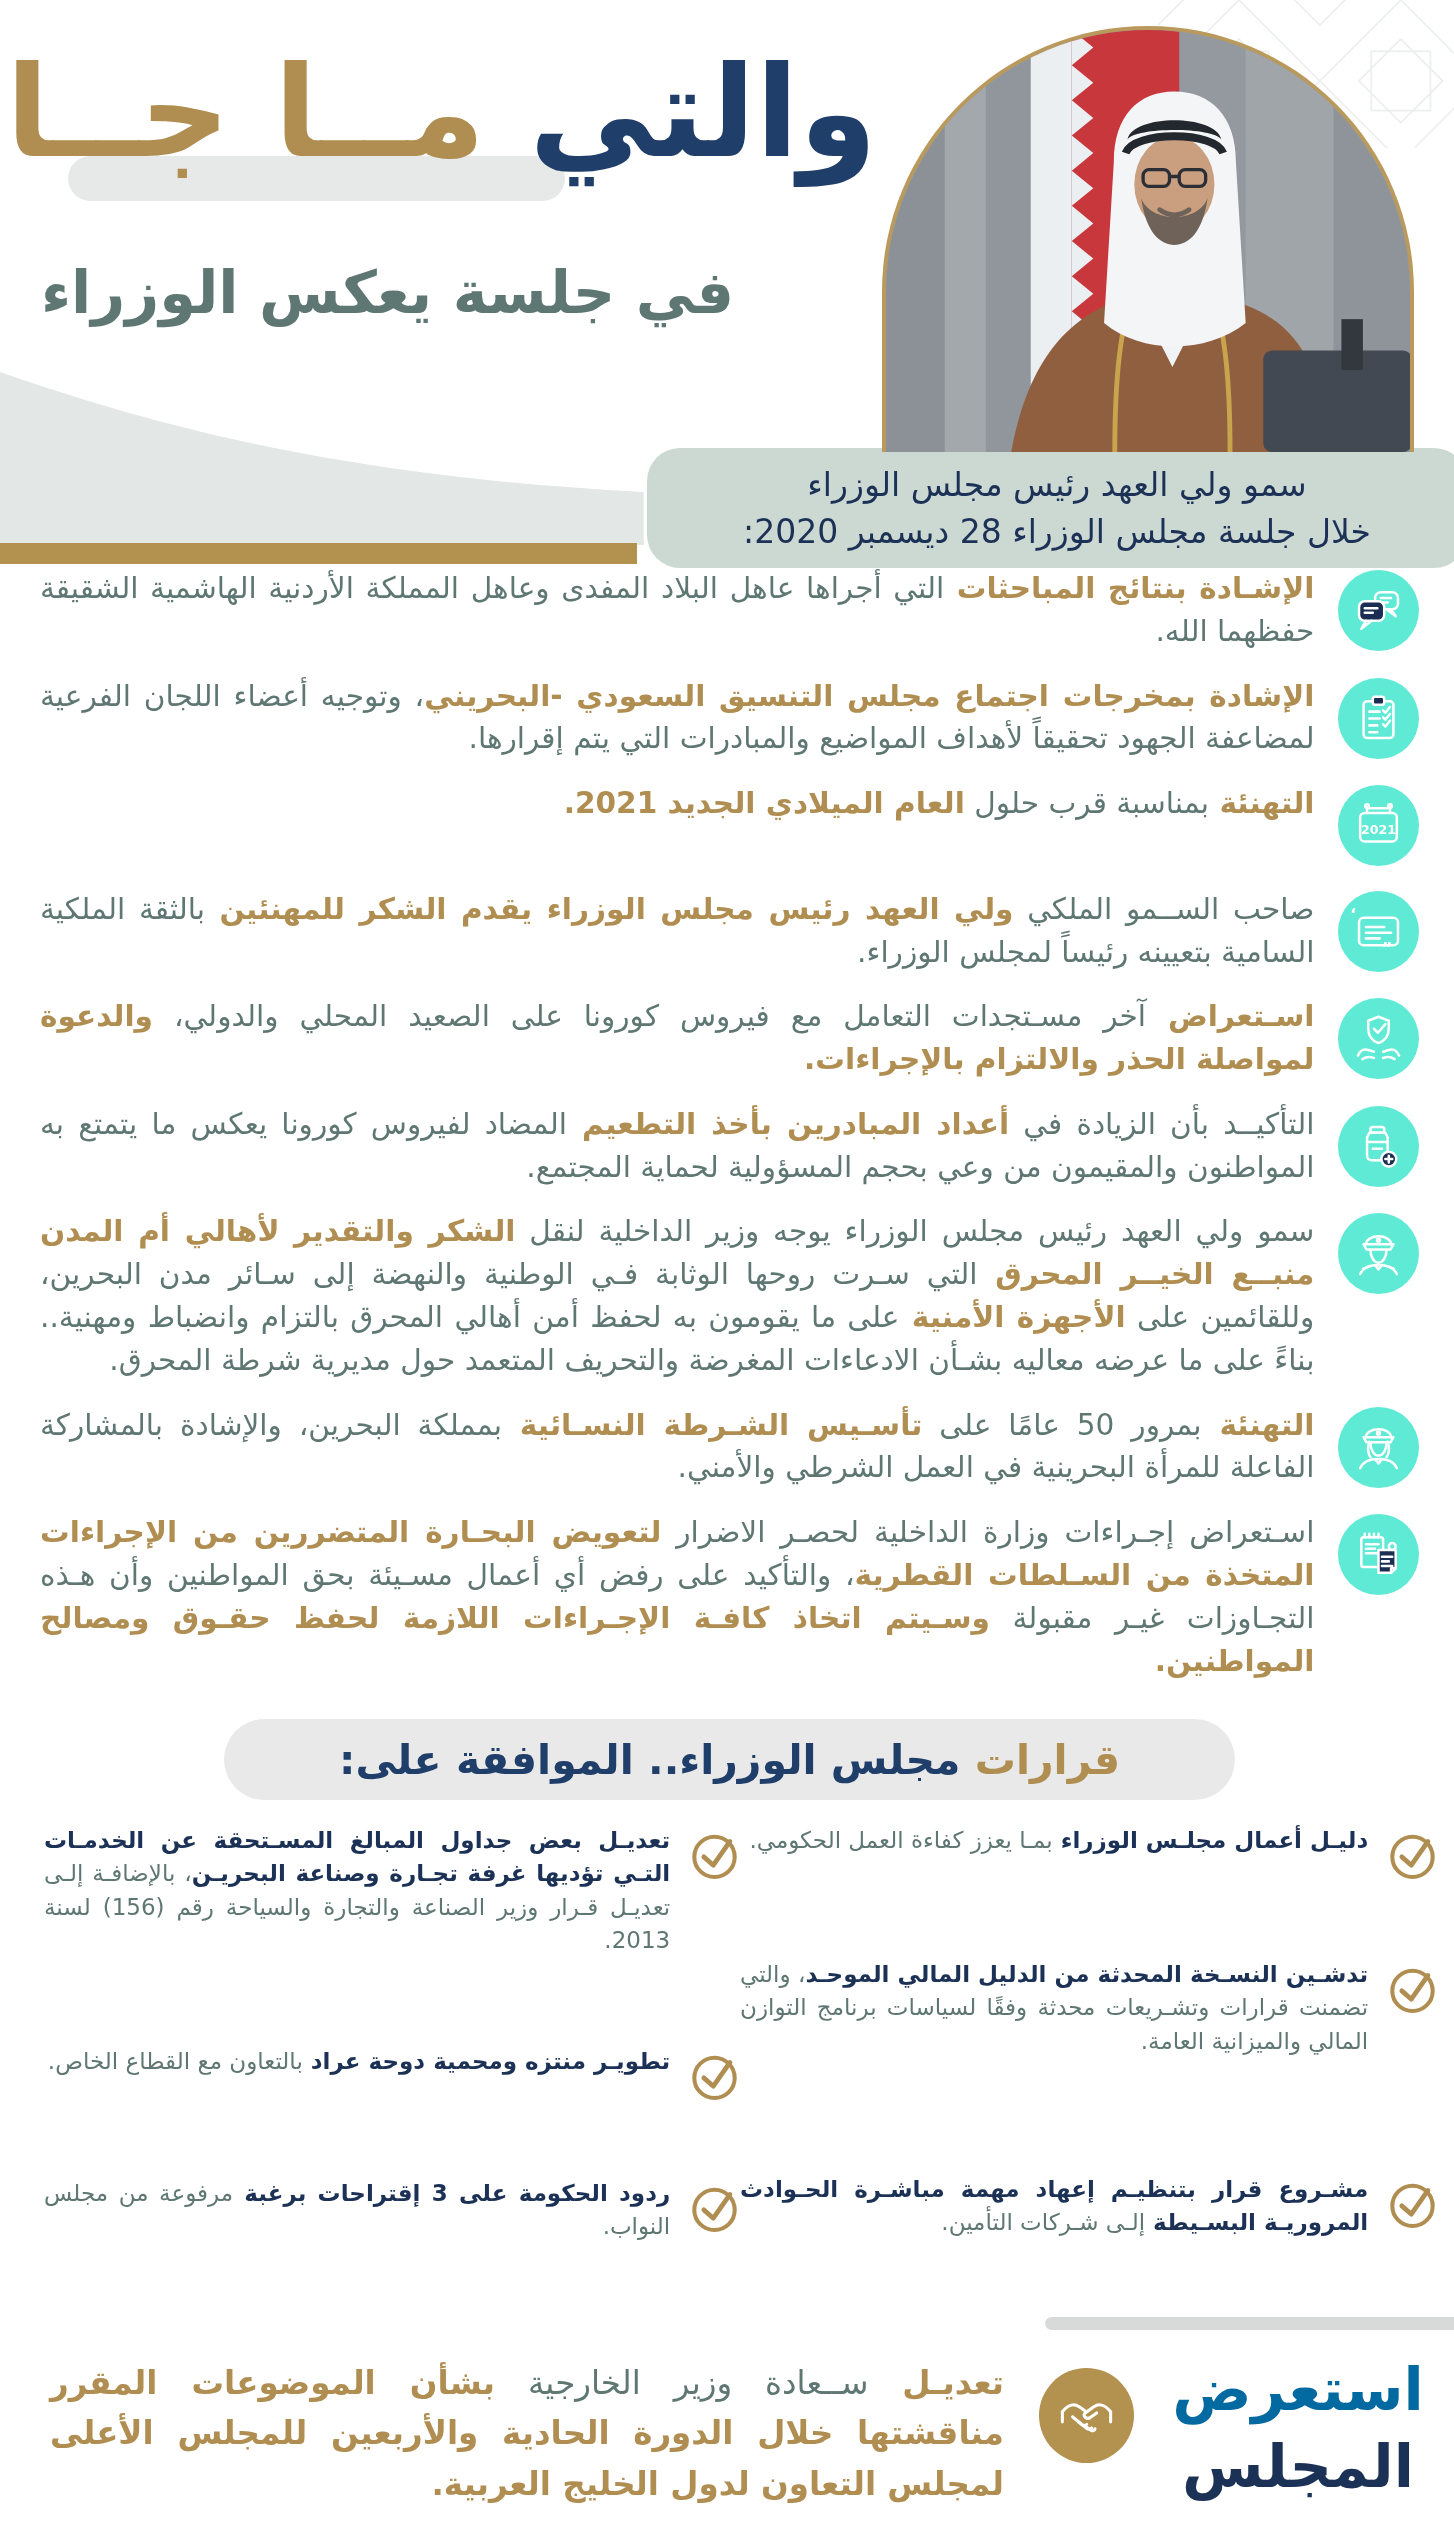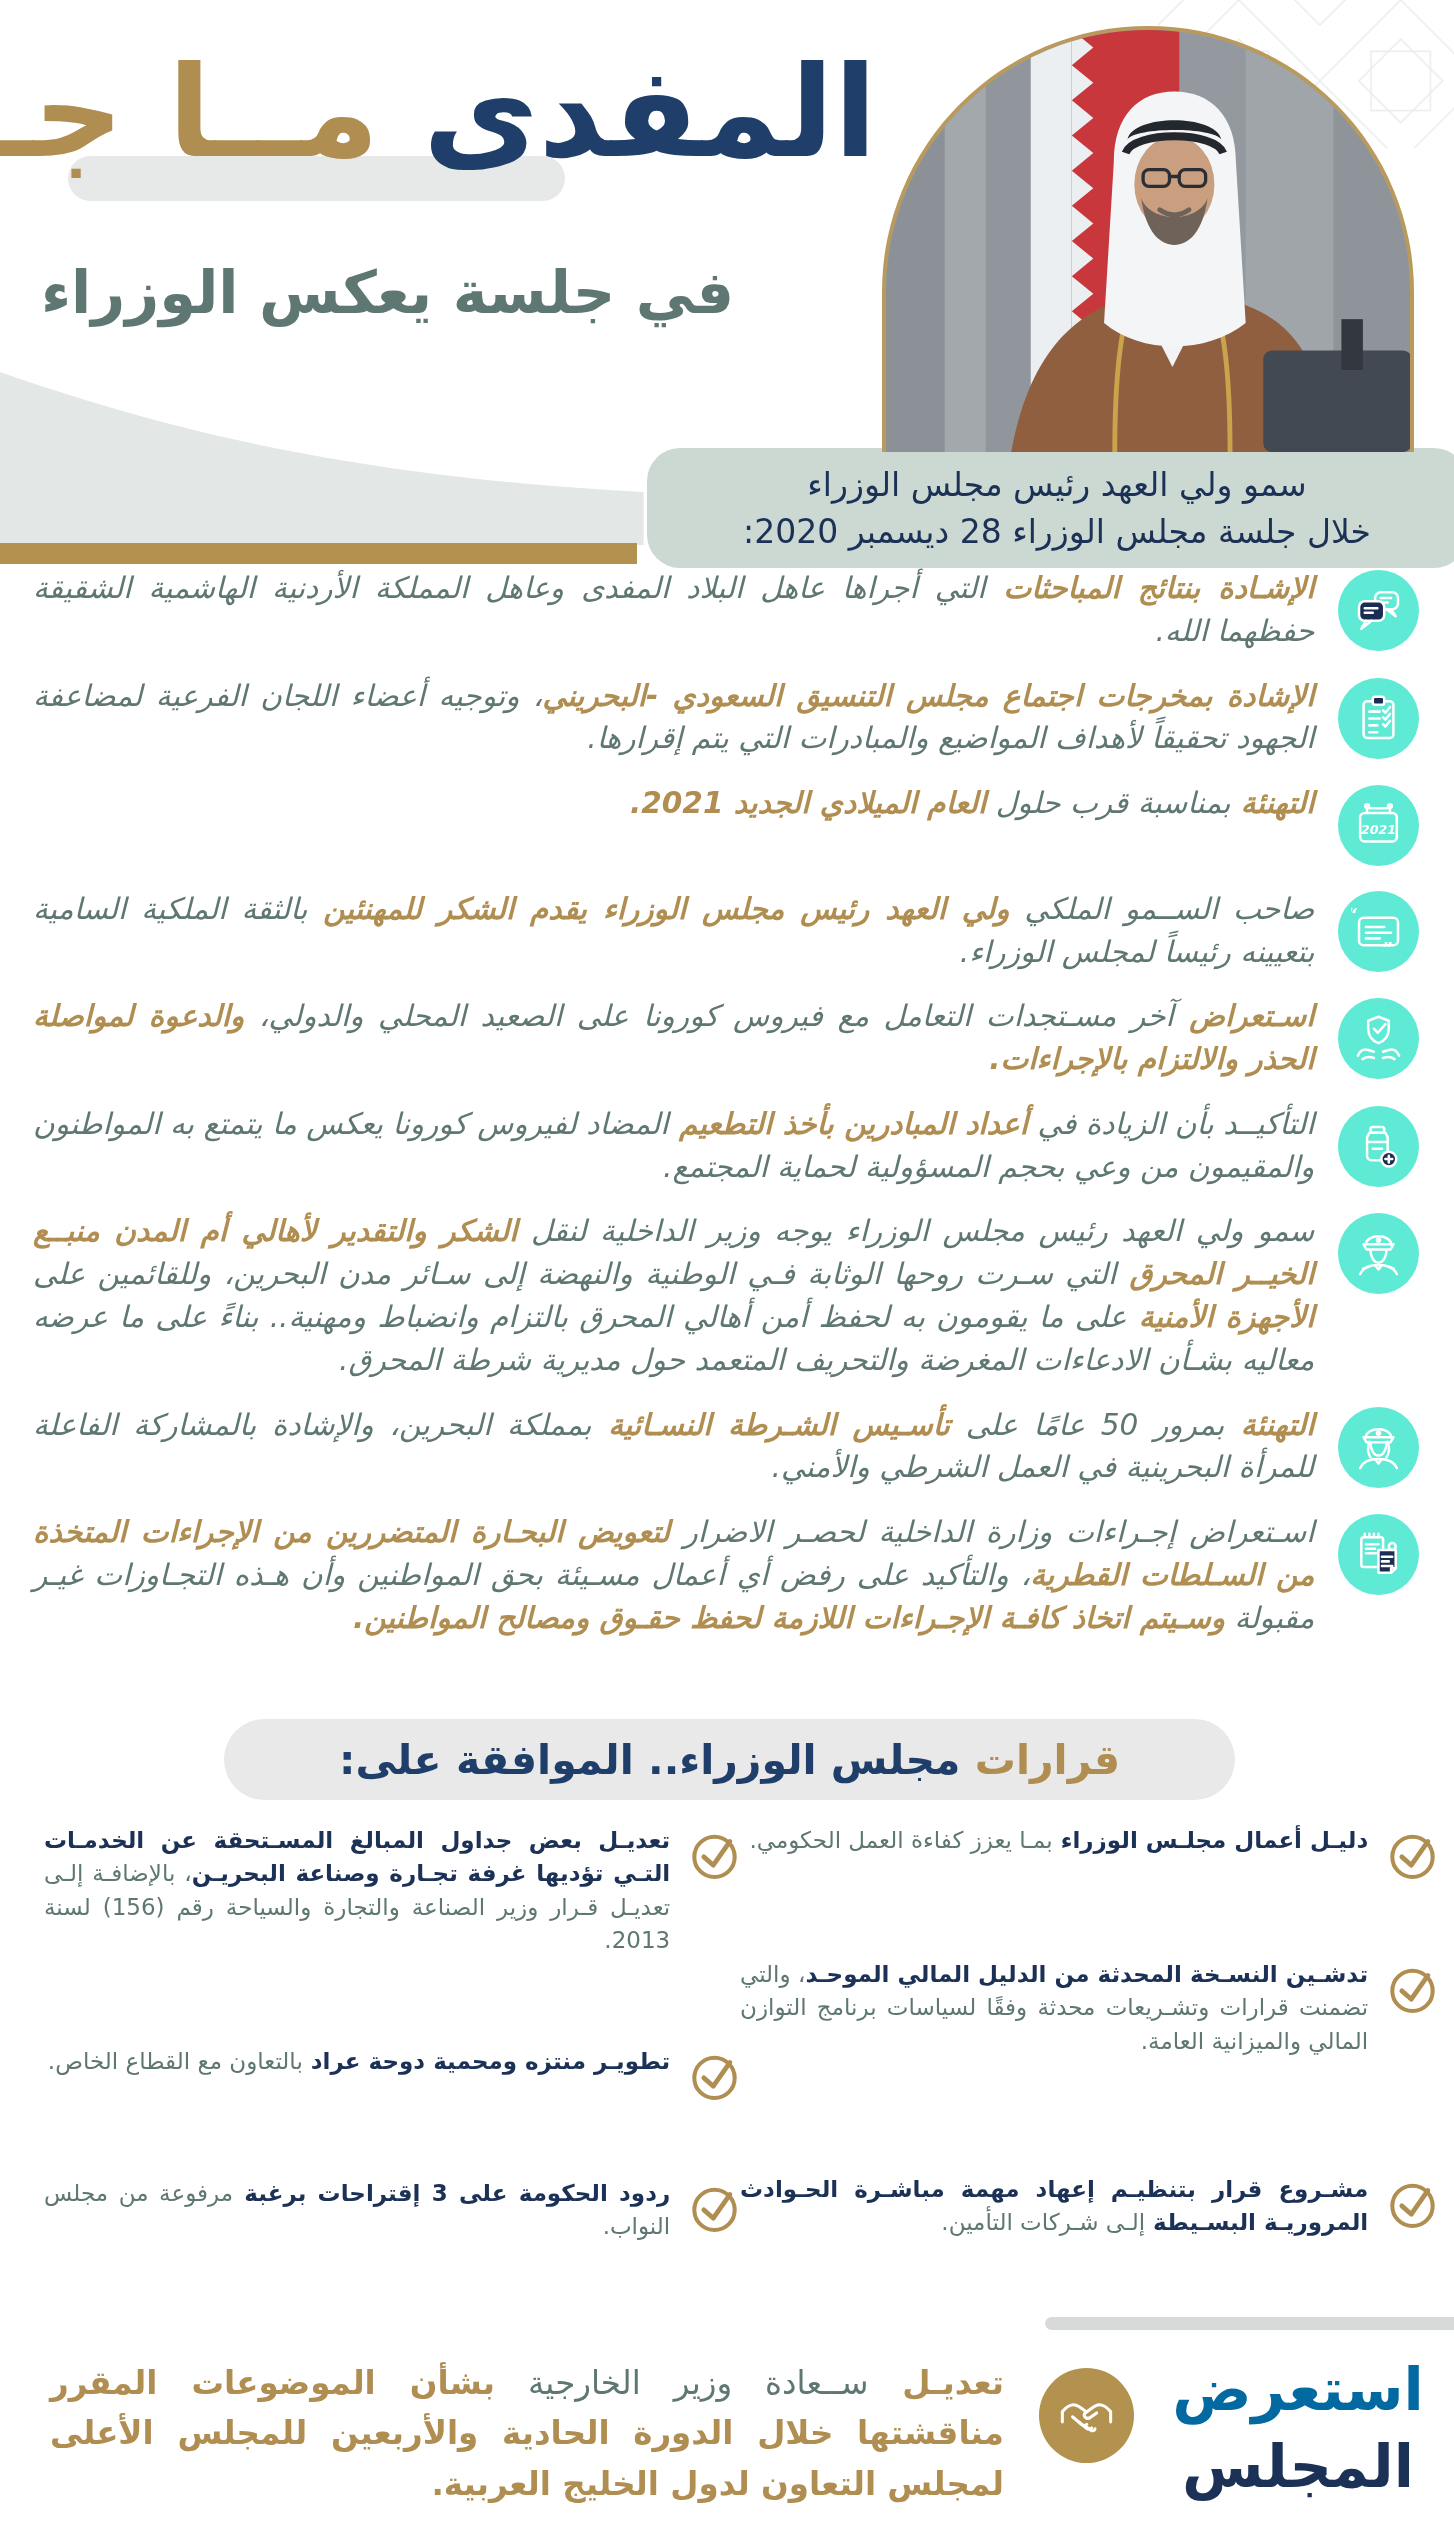--- a/index.html
+++ b/index.html
@@ -20,22 +20,22 @@
   .photo-arch{position:absolute;top:25.6px;left:883px;width:532px;height:426px;z-index:3;
               border:4.9px solid #b99a5c;border-bottom:none;border-radius:271px 271px 0 0;
               overflow:hidden;box-sizing:border-box;background:#9aa0a5;}
   .photo-arch svg{display:block;width:100%;height:100%;}
   .caption-box{position:absolute;top:448px;left:621px;width:820px;height:120px;background:#ccd8d2;
                border-radius:33px;z-index:2;display:flex;flex-direction:column;justify-content:center;
                align-items:center;gap:7.9px;margin-left:27px;}
   .caption-line{font-size:33px;color:#1c3156;}
 
   
-  .highlights{position:absolute;top:567px;right:35px;left:34px;z-index:2;
-              display:flex;flex-direction:column;gap:21.7px;font-style:italic;}
+  .highlights{position:absolute;top:567px;right:35px;left:41px;z-index:2;
+              display:flex;flex-direction:column;gap:21.7px;}
   .h-item{display:flex;gap:23.6px;align-items:flex-start;}
   .h-icon{width:81px;height:81px;border-radius:50%;background:#5eead4;flex:0 0 81px;
           display:flex;align-items:center;justify-content:center;margin-top:3px;}
   .h-icon svg{width:55px;height:55px;}
   .h-text{flex:1;font-size:29.6px;line-height:1.45;color:#5f7773;text-align:justify;}
   .seg-gold{color:#b08d50;font-weight:700;}
   .seg-navy{color:#1c3156;font-weight:700;}
 
   
   .dec-pill{position:absolute;top:1719px;left:225px;width:1011px;height:81px;background:#e8e9e8;
@@ -79,21 +79,21 @@
           <rect x="146" y="-18" width="36" height="36" transform="rotate(45 164 0)"></rect>
           <rect x="-18" y="146" width="36" height="36" transform="rotate(45 0 164)"></rect>
           <rect x="146" y="146" width="36" height="36" transform="rotate(45 164 164)"></rect>
         </g>
       </pattern>
     </defs>
     <rect width="100%" height="100%" fill="url(#gp)"></rect>
   </svg>
 
   <div class="title-pill"></div>
-  <div class="main-title"><span class="t-navy">المفدى</span> <span class="t-gold">مــا جــاء</span></div>
+  <div class="main-title"><span class="t-navy">والتي</span> <span class="t-gold">مــا جــاء</span></div>
   <div class="sub-title">في جلسة يعكس الوزراء</div>
 
   <svg class="wave" viewBox="0 0 655 182">
     <path d="M0 6 C 150 58, 340 112, 655 128 L 655 182 L 0 182 Z" fill="#e3e7e5"></path>
   </svg>
   <div class="gold-bar"></div>
 
   <div class="photo-arch">
     <svg viewBox="0 0 540 432" preserveAspectRatio="xMidYMid slice">
       <rect width="540" height="432" fill="#9aa0a5"></rect>

